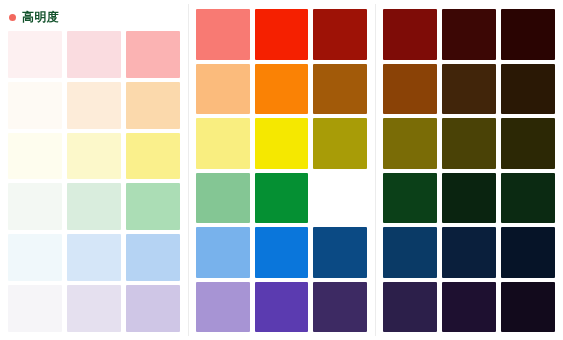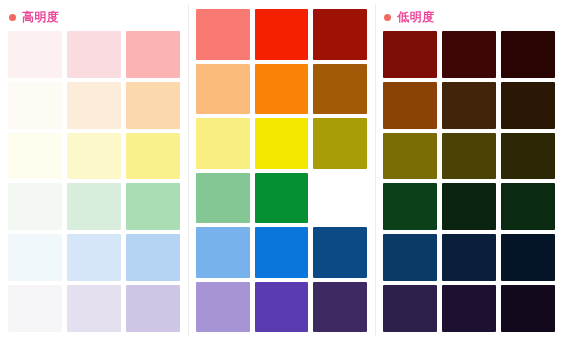--- a/index.html
+++ b/index.html
@@ -48,21 +48,21 @@
   }
   .dot {
     width: 7px;
     height: 7px;
     border-radius: 50%;
     flex: 0 0 auto;
   }
   .panel-title {
     font-size: 12px;
     line-height: 13px;
-    color: #ec4899;
+    color: #14532d;
     font-weight: 700;
     letter-spacing: 0.4px;
     white-space: nowrap;
   }
   .grid {
     flex: 1 1 auto;
     display: grid;
     grid-template-columns: repeat(3, 1fr);
     grid-template-rows: repeat(6, 1fr);
     gap: 4px 5px;
@@ -122,24 +122,20 @@
       <div class="swatch" style="background-color: rgb(120, 178, 236);"></div>
       <div class="swatch" style="background-color: rgb(10, 118, 219);"></div>
       <div class="swatch" style="background-color: rgb(11, 74, 132);"></div>
       <div class="swatch" style="background-color: rgb(167, 148, 212);"></div>
       <div class="swatch" style="background-color: rgb(91, 59, 176);"></div>
       <div class="swatch" style="background-color: rgb(61, 42, 99);"></div>
     </div>
   </div>
 
   <div class="panel">
-    <div class="panel-header">
-      <span class="dot" style="background-color: rgb(242, 104, 94);"></span>
-      <span class="panel-title">低明度</span>
-    </div>
     <div class="grid">
       <div class="swatch" style="background-color: rgb(126, 12, 7);"></div>
       <div class="swatch" style="background-color: rgb(60, 7, 5);"></div>
       <div class="swatch" style="background-color: rgb(42, 4, 2);"></div>
       <div class="swatch" style="background-color: rgb(138, 66, 6);"></div>
       <div class="swatch" style="background-color: rgb(65, 37, 10);"></div>
       <div class="swatch" style="background-color: rgb(42, 24, 5);"></div>
       <div class="swatch" style="background-color: rgb(122, 108, 6);"></div>
       <div class="swatch" style="background-color: rgb(74, 66, 6);"></div>
       <div class="swatch" style="background-color: rgb(44, 40, 5);"></div>

